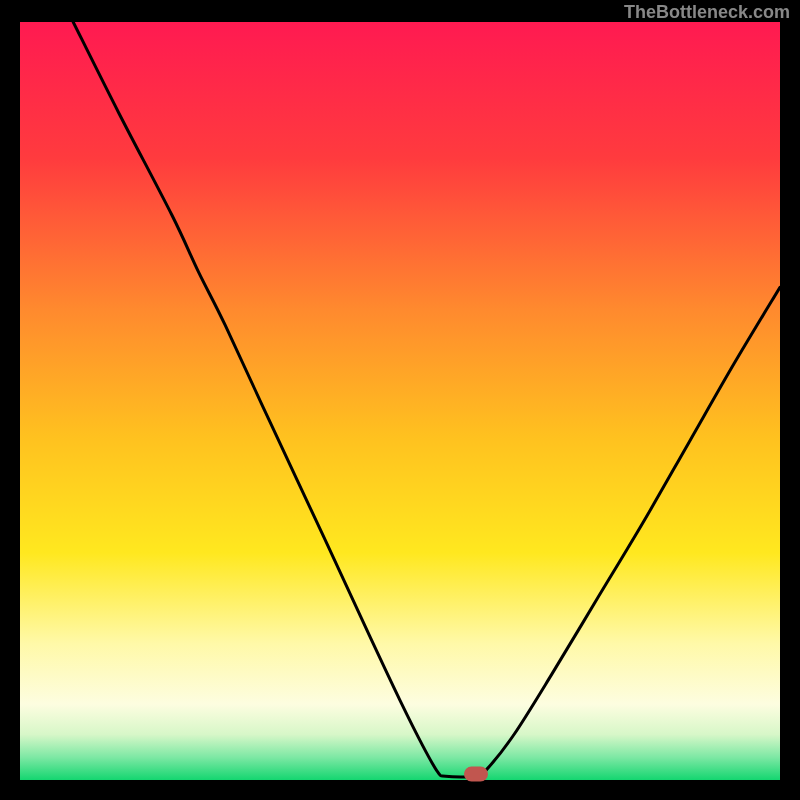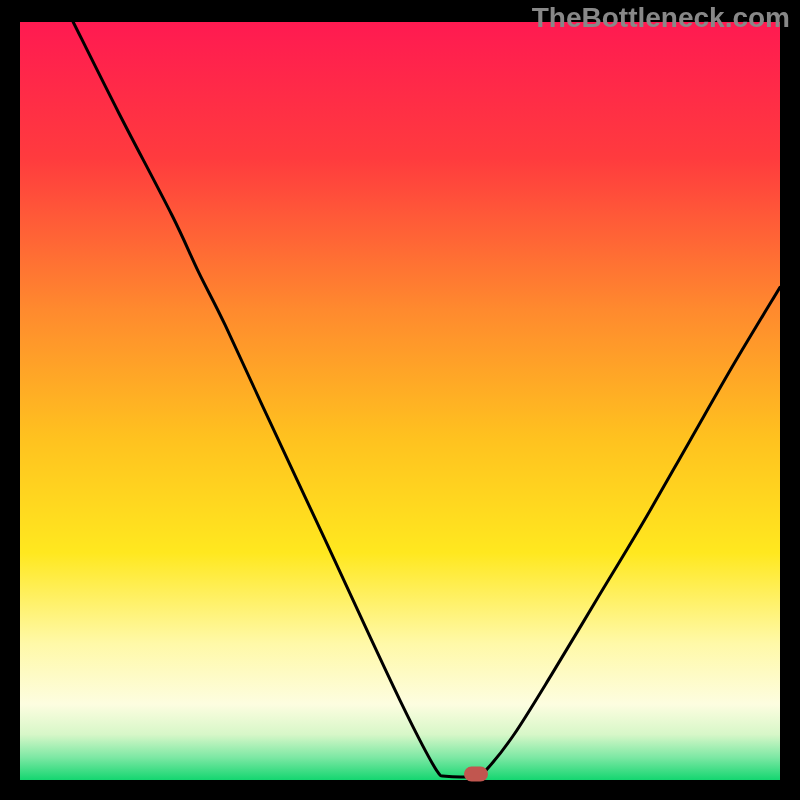--- a/index.html
+++ b/index.html
@@ -8,21 +8,21 @@
     position: relative;
     width: 800px;
     height: 800px;
     background: #000;
   }
   .watermark {
     position: absolute;
     top: 2px;
     right: 10px;
     font-family: Arial, Helvetica, sans-serif;
-    font-size: 28px;
+    font-size: 18px;
     font-weight: bold;
     color: #888888;
     z-index: 10;
   }
   .plot-area {
     position: absolute;
     left: 20px;
     top: 22px;
     width: 760px;
     height: 758px;

